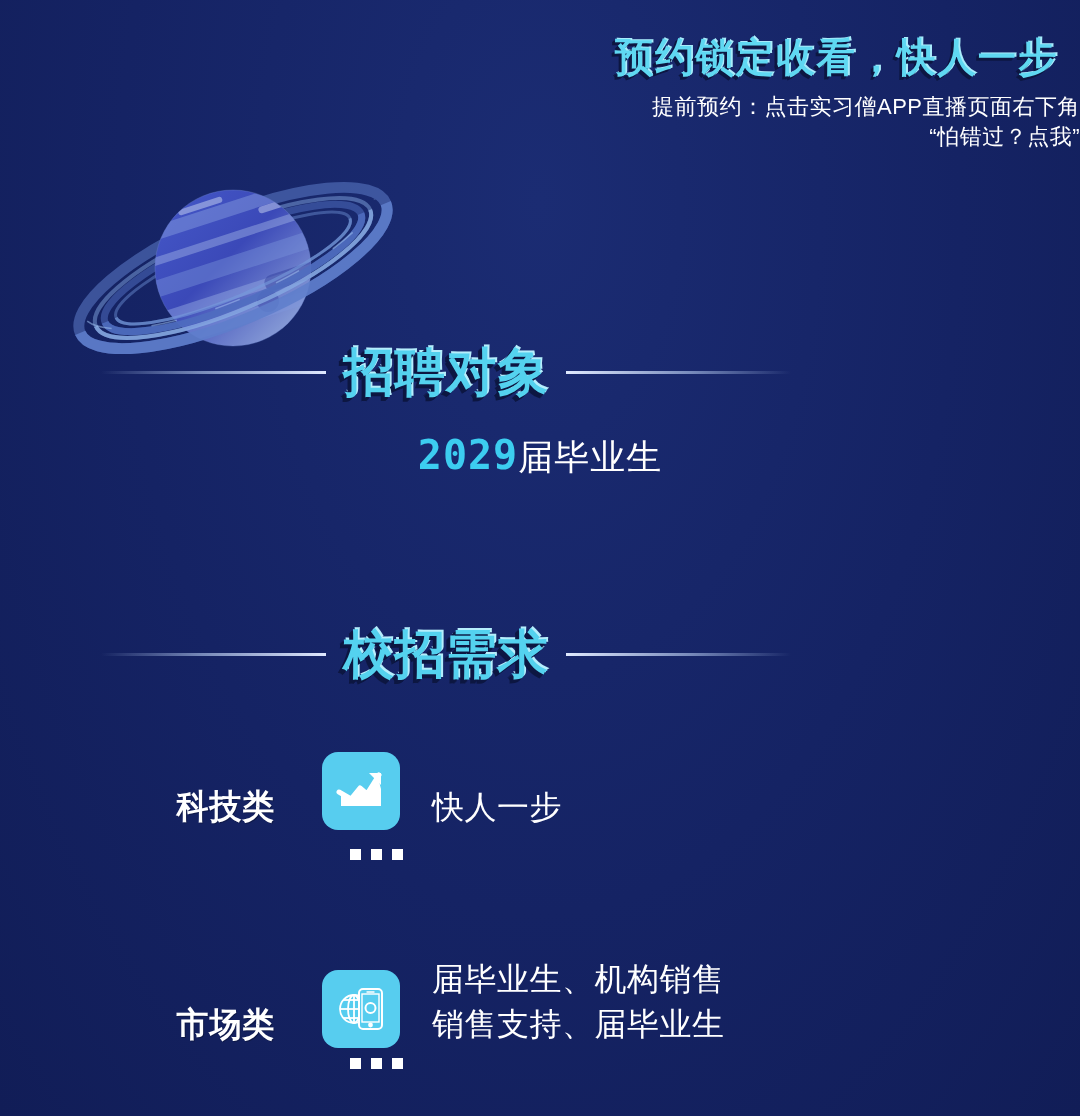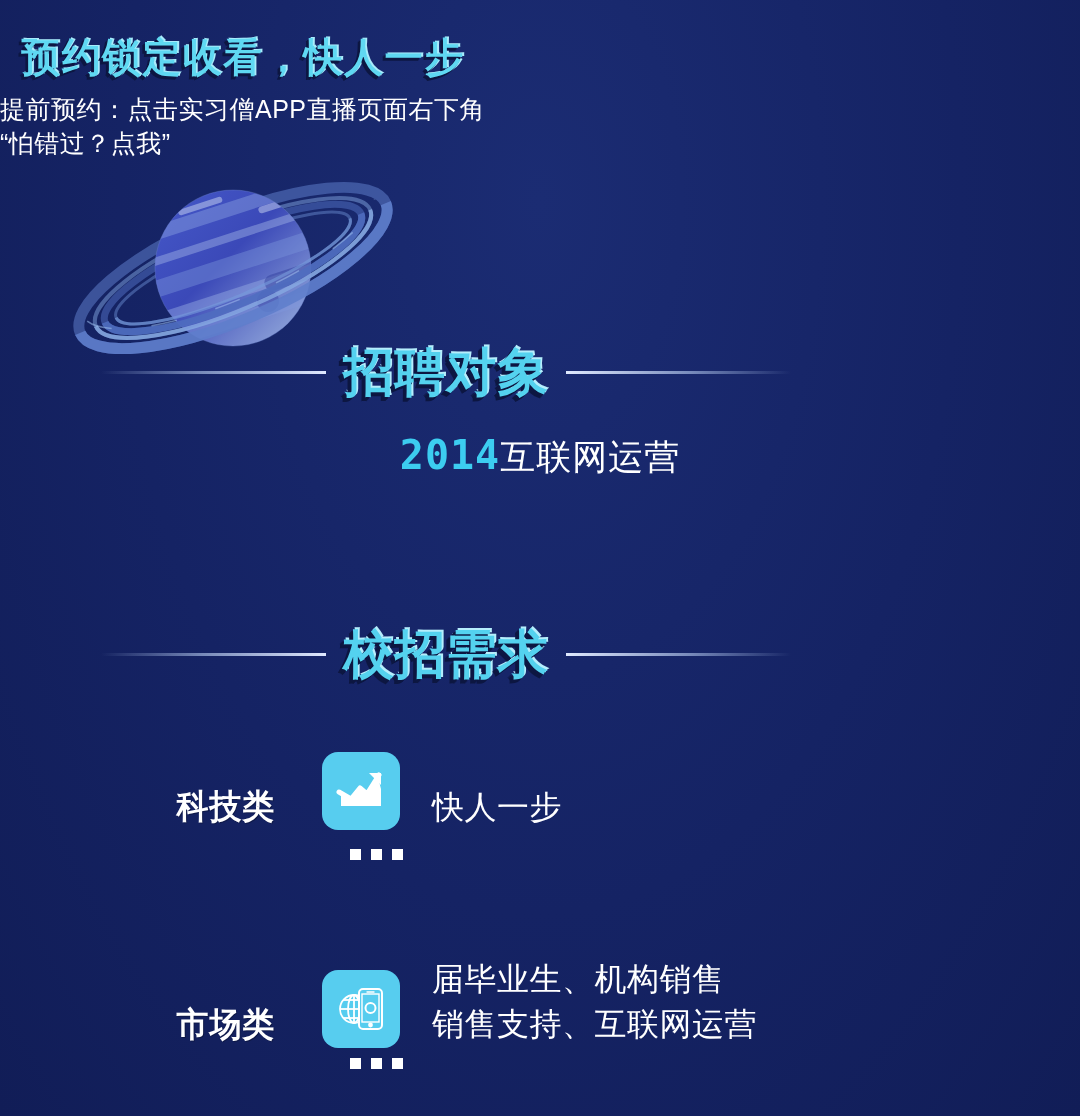--- a/index.html
+++ b/index.html
@@ -23,38 +23,38 @@
     background: radial-gradient(ellipse at 50% 18%, #1b2c73 0%, #152364 55%, #111d57 100%);
     overflow: hidden;
   }
 
   
   .header-block {
     position: absolute;
     top: 36px;
     left: 0;
     width: 1080px;
-    text-align: left;
+    text-align: right;
     z-index: 6;
   }
   .headline {
     font-size: 40px;
     font-weight: 700;
     letter-spacing: 2px;
     color: #5fd8f2;
     line-height: 1.05;
     transform: scaleX(0.96);
     text-shadow:
       -2px 2px 0 #0d1742,
       -3px 3px 0 #0d1742,
       2px -1px 0 #a9ecfb;
   }
   .subline {
     margin-top: 14px;
-    font-size: 25px;
+    font-size: 22px;
     color: #ffffff;
     line-height: 1.36;
     font-weight: 400;
     letter-spacing: 0.5px;
   }
 
   
   .planet-wrap {
     position: absolute;
     left: 30px;
@@ -233,21 +233,21 @@
     </svg>
   </div>
 
   <div class="section-head" style="top:346px">
     <span class="sec-line left"></span>
     <span class="sec-title">招聘对象</span>
     <span class="sec-line right"></span>
   </div>
 
   <div class="target-value" style="top:432px">
-    <span class="target-year">2014</span><span class="target-label">互联网运营</span>
+    <span class="target-year">2029</span><span class="target-label">届毕业生</span>
   </div>
 
   <div class="section-head" style="top:628px">
     <span class="sec-line left"></span>
     <span class="sec-title">校招需求</span>
     <span class="sec-line right"></span>
   </div>
 
   <div class="job-row" style="top:752px">
     <div class="job-cat">科技类</div>
@@ -282,21 +282,21 @@
         </g>
         <rect x="25" y="7" width="23" height="40" rx="4" fill="#57cdef" stroke="#ffffff" stroke-width="2"></rect>
         <rect x="28" y="12" width="17" height="28" fill="none" stroke="#ffffff" stroke-width="1.4"></rect>
         <line x1="33" y1="10" x2="40" y2="10" stroke="#ffffff" stroke-width="1.4" stroke-linecap="round"></line>
         <circle cx="36.5" cy="26" r="5" fill="none" stroke="#ffffff" stroke-width="2"></circle>
         <circle cx="36.5" cy="43" r="2.4" fill="#ffffff"></circle>
       </svg>
     </div>
     <div class="job-items">
       <div>届毕业生、机构销售</div>
-      <div>销售支持、互联网运营</div>
+      <div>销售支持、届毕业生</div>
     </div>
   </div>
   <div class="job-dots" style="top:1058px">
     <i></i>
     <i></i>
     <i></i>
   </div>
 
 </div>
 

